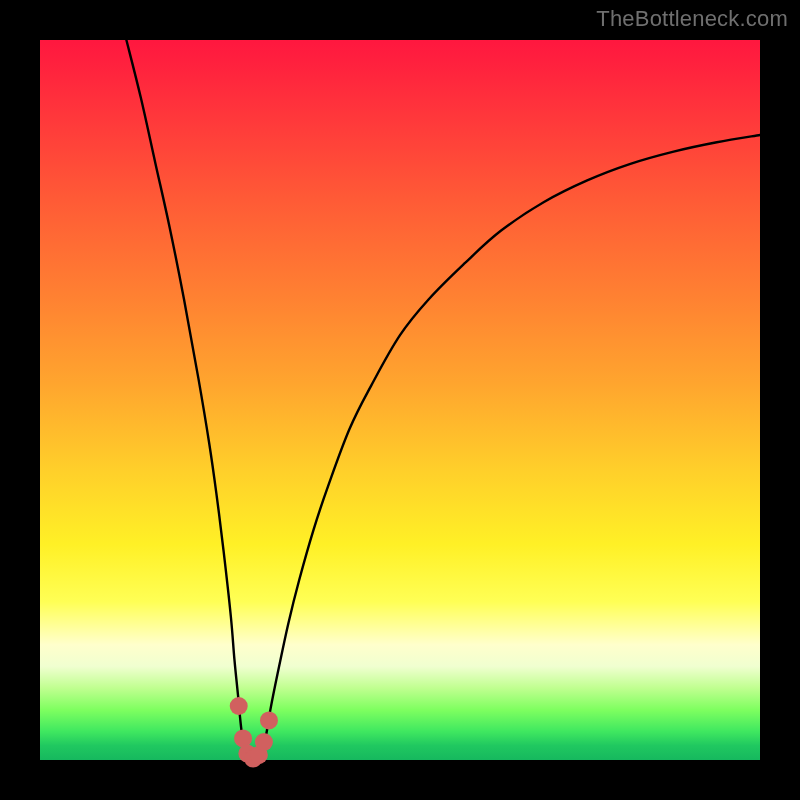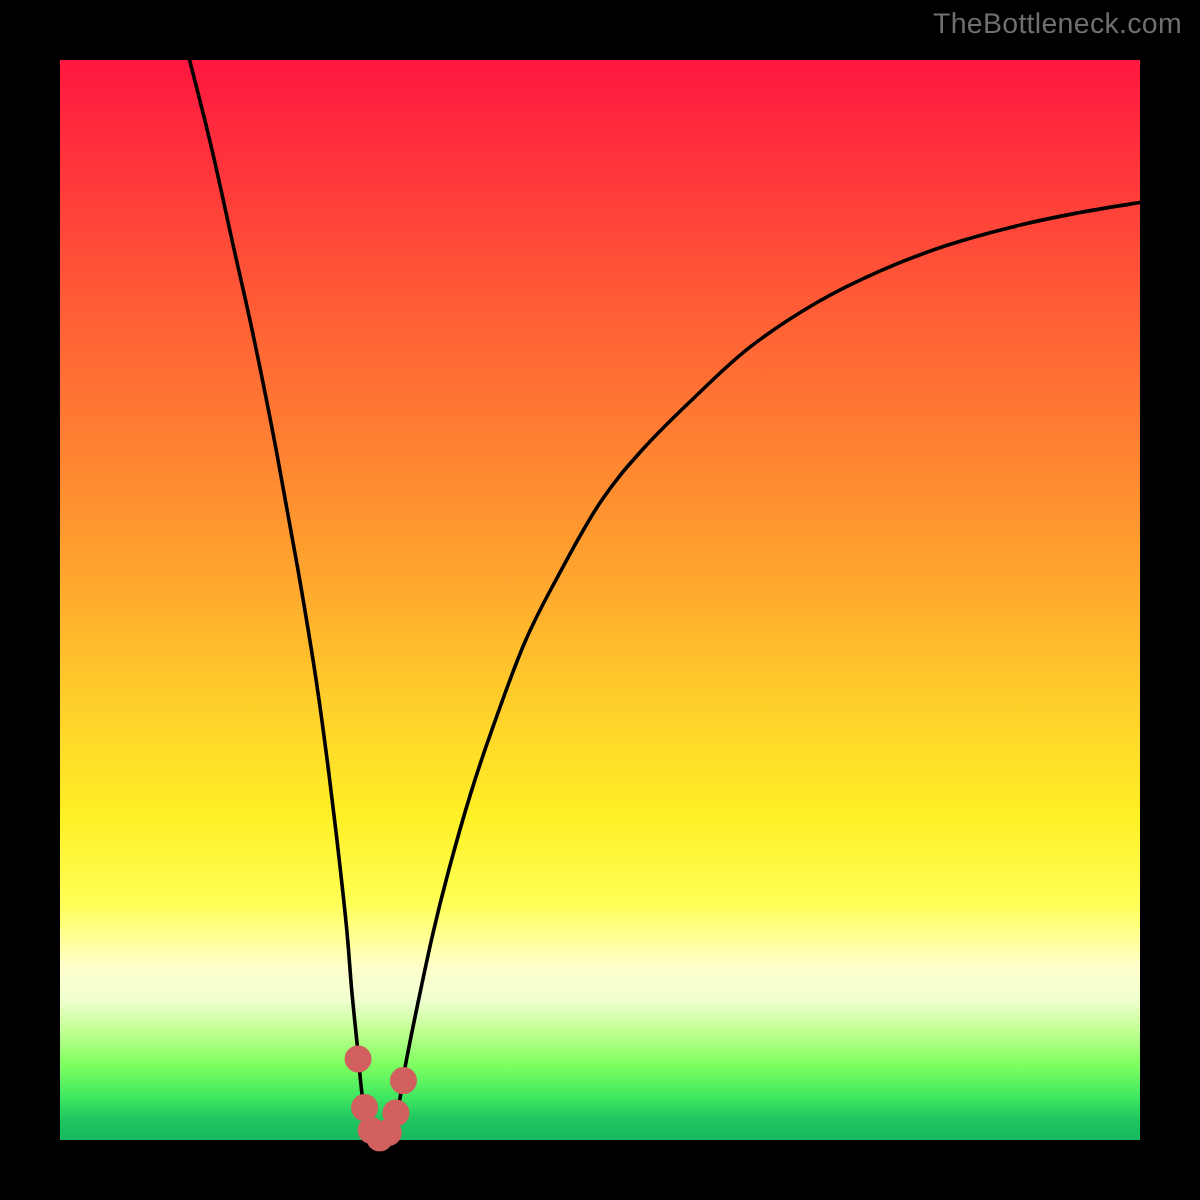--- a/index.html
+++ b/index.html
@@ -43,21 +43,21 @@
       #40e860 96%,
       #20c860 98%,
       #16b85e 100%
     );
   }
   .watermark {
     position: absolute;
     top: 6px;
     right: 12px;
     color: #6f6f6f;
-    font-size: 19px;
+    font-size: 22px;
     font-weight: 400;
     letter-spacing: 0.2px;
     user-select: none;
   }
   svg.curve {
     position: absolute;
     left: 0;
     top: 0;
     width: 720px;
     height: 720px;

